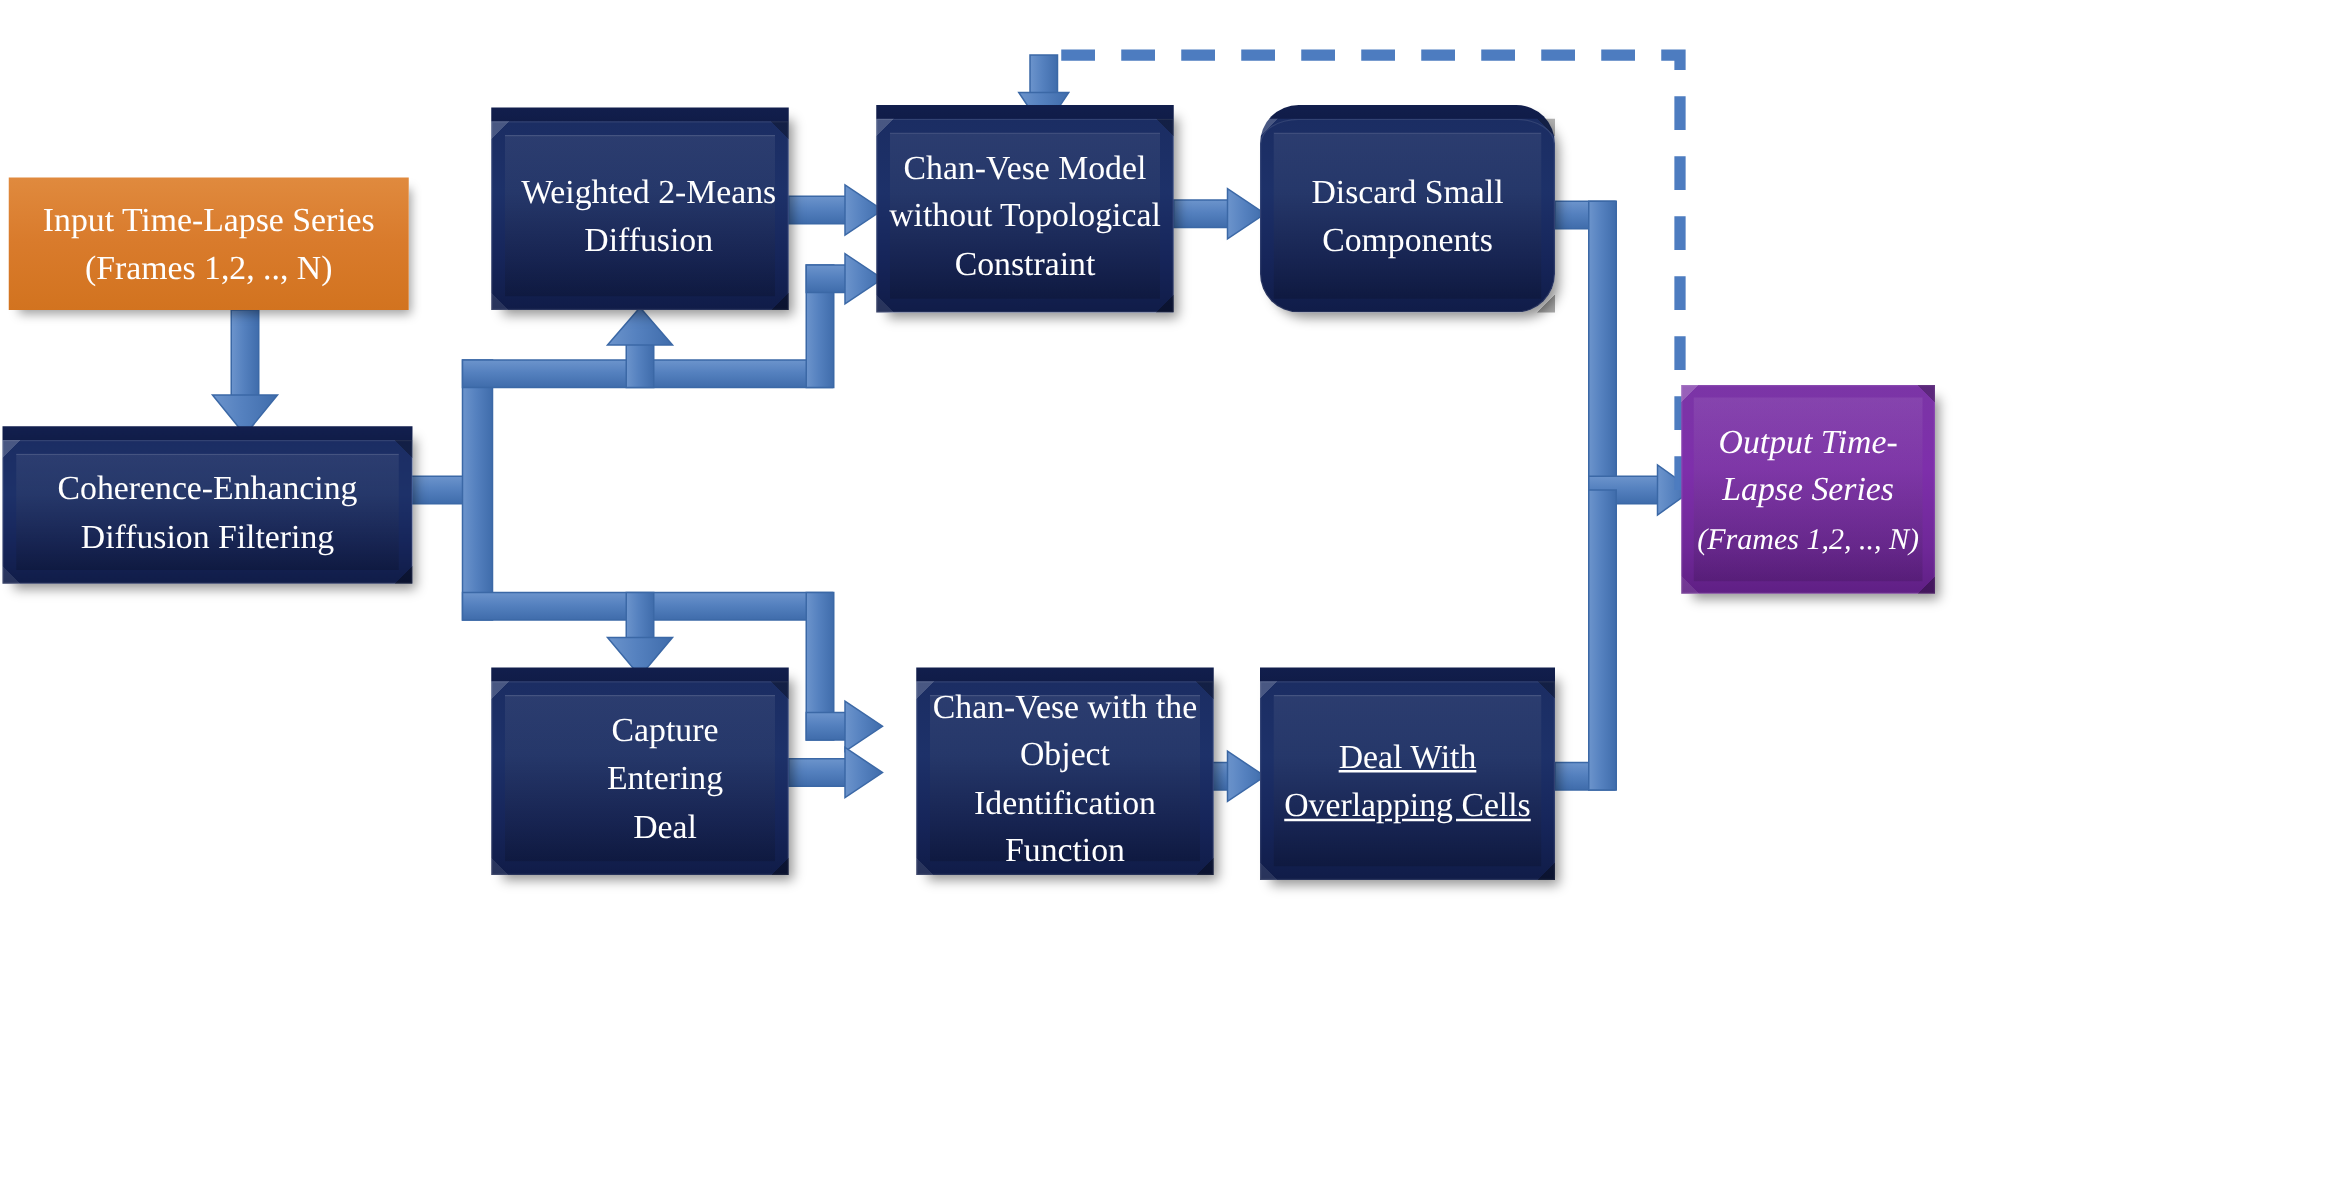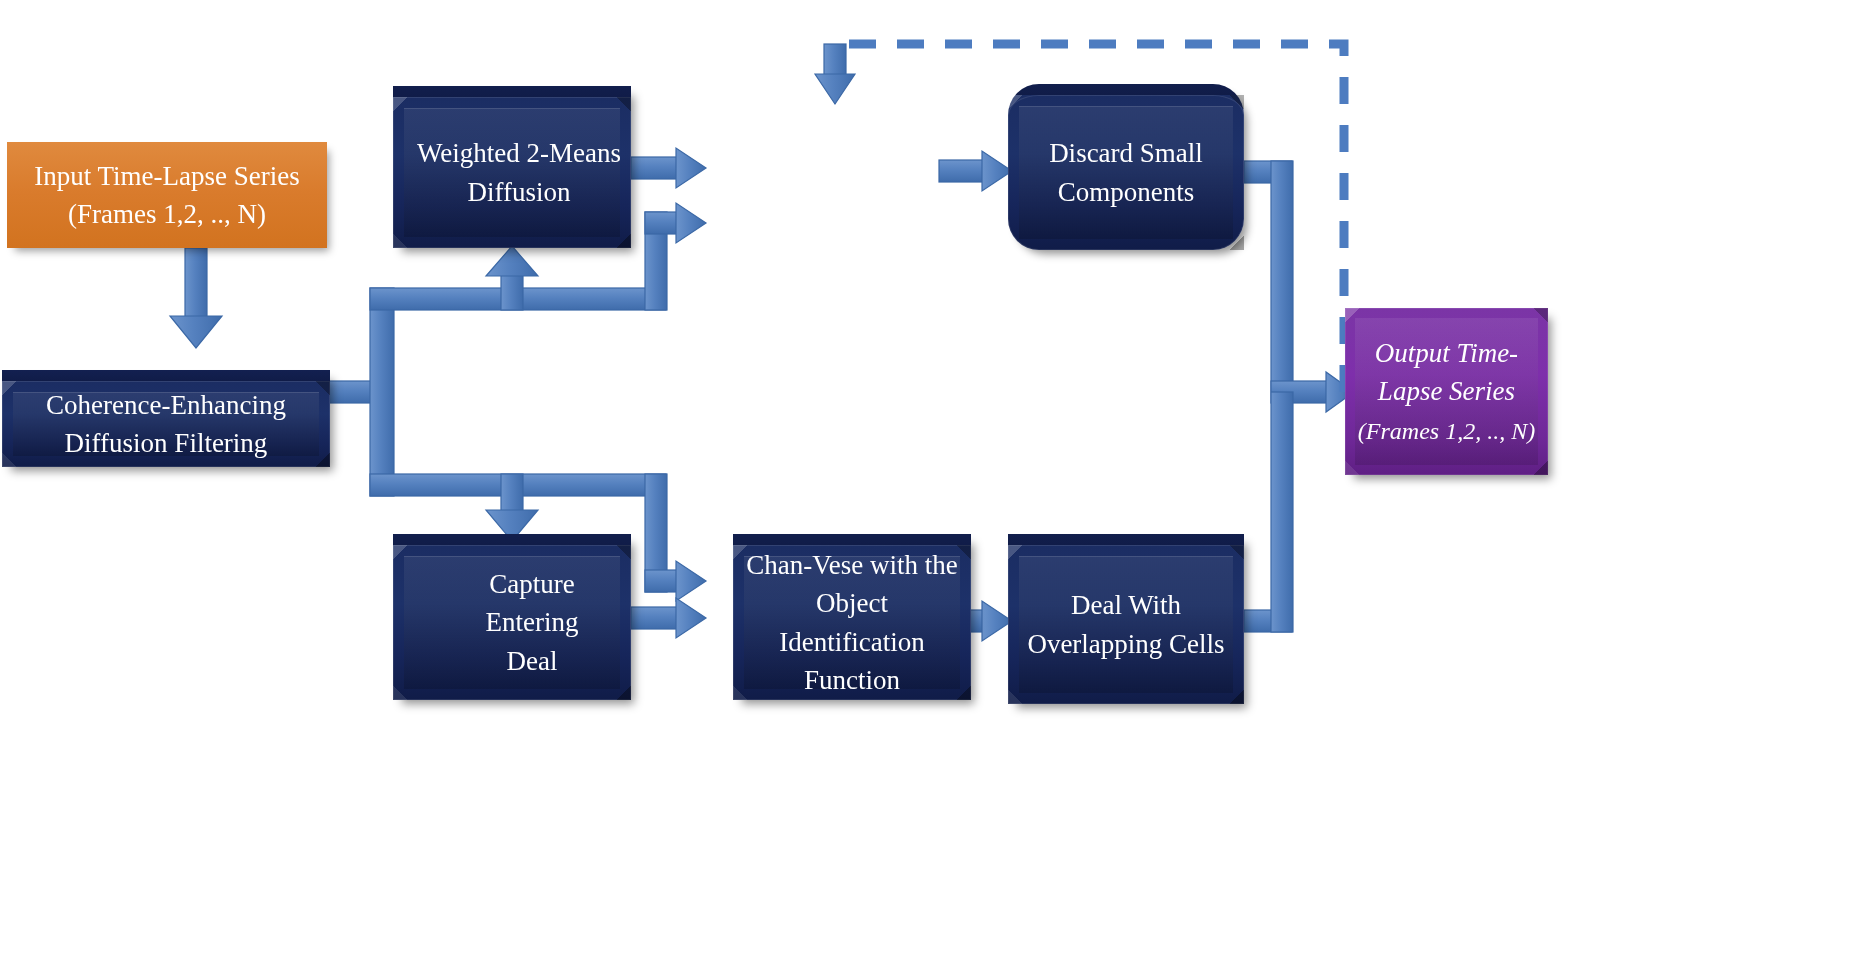--- a/index.html
+++ b/index.html
@@ -174,34 +174,41 @@
     </g>
   </svg>
 
   <div class="box orange" style="left:7px;top:142px;width:320px;height:106px;">
     <span class="lbl">
       <span>Input Time-Lapse Series</span><br>
       <span>(Frames 1,2, .., N)</span>
     </span>
   </div>
 
-  <div class="box navy" style="left:2px;top:341px;width:328px;height:97px;margin-top:29px;">
+  <div class="box navy" style="left:2px;top:341px;width:328px;height:126px;">
     <span class="lbl">
       <span>Coherence-Enhancing</span><br>
       <span>Diffusion Filtering</span>
     </span>
   </div>
 
   <div class="box navy" style="left:393px;top:86px;width:238px;height:162px;justify-content:flex-end;">
     <span class="lbl">
       <span>Weighted 2-Means</span><br>
       <span>Diffusion</span>
     </span>
   </div>
 
+  <div class="box navy" style="left:701px;top:84px;width:238px;height:166px;">
+    <span class="lbl">
+      <span>Chan-Vese Model</span><br>
+      <span>without Topological</span><br>
+      <span>Constraint</span>
+    </span>
+  </div>
 
   <div class="box navy" style="left:1008px;top:84px;width:236px;height:166px;border-radius:31px;">
     <span class="lbl">
       <span>Discard Small</span><br>
       <span>Components</span>
     </span>
   </div>
 
   <div class="box navy" style="left:393px;top:534px;width:238px;height:166px;padding-left:40px;">
     <span class="lbl">
@@ -211,21 +218,21 @@
   </div>
 
   <div class="box navy" style="left:701px;top:534px;width:238px;height:166px;margin-left:32px;">
     <span class="lbl">
       <span>Chan-Vese with the</span><br>
       <span>Object Identification</span><br>
       <span>Function</span>
     </span>
   </div>
 
-  <div class="box navy" style="left:1008px;top:534px;width:236px;height:170px;">
+  <div class="box navy" style="left:1008px;top:534px;width:236px;height:170px;text-decoration:underline;">
     <span class="lbl">
       <span>Deal With</span><br>
       <span>Overlapping Cells</span>
     </span>
   </div>
 
   <div class="box purple" style="left:1345px;top:308px;width:203px;height:167px;">
     <span class="lbl">
       <span>Output Time-</span><br>
       <span>Lapse Series</span><br>

